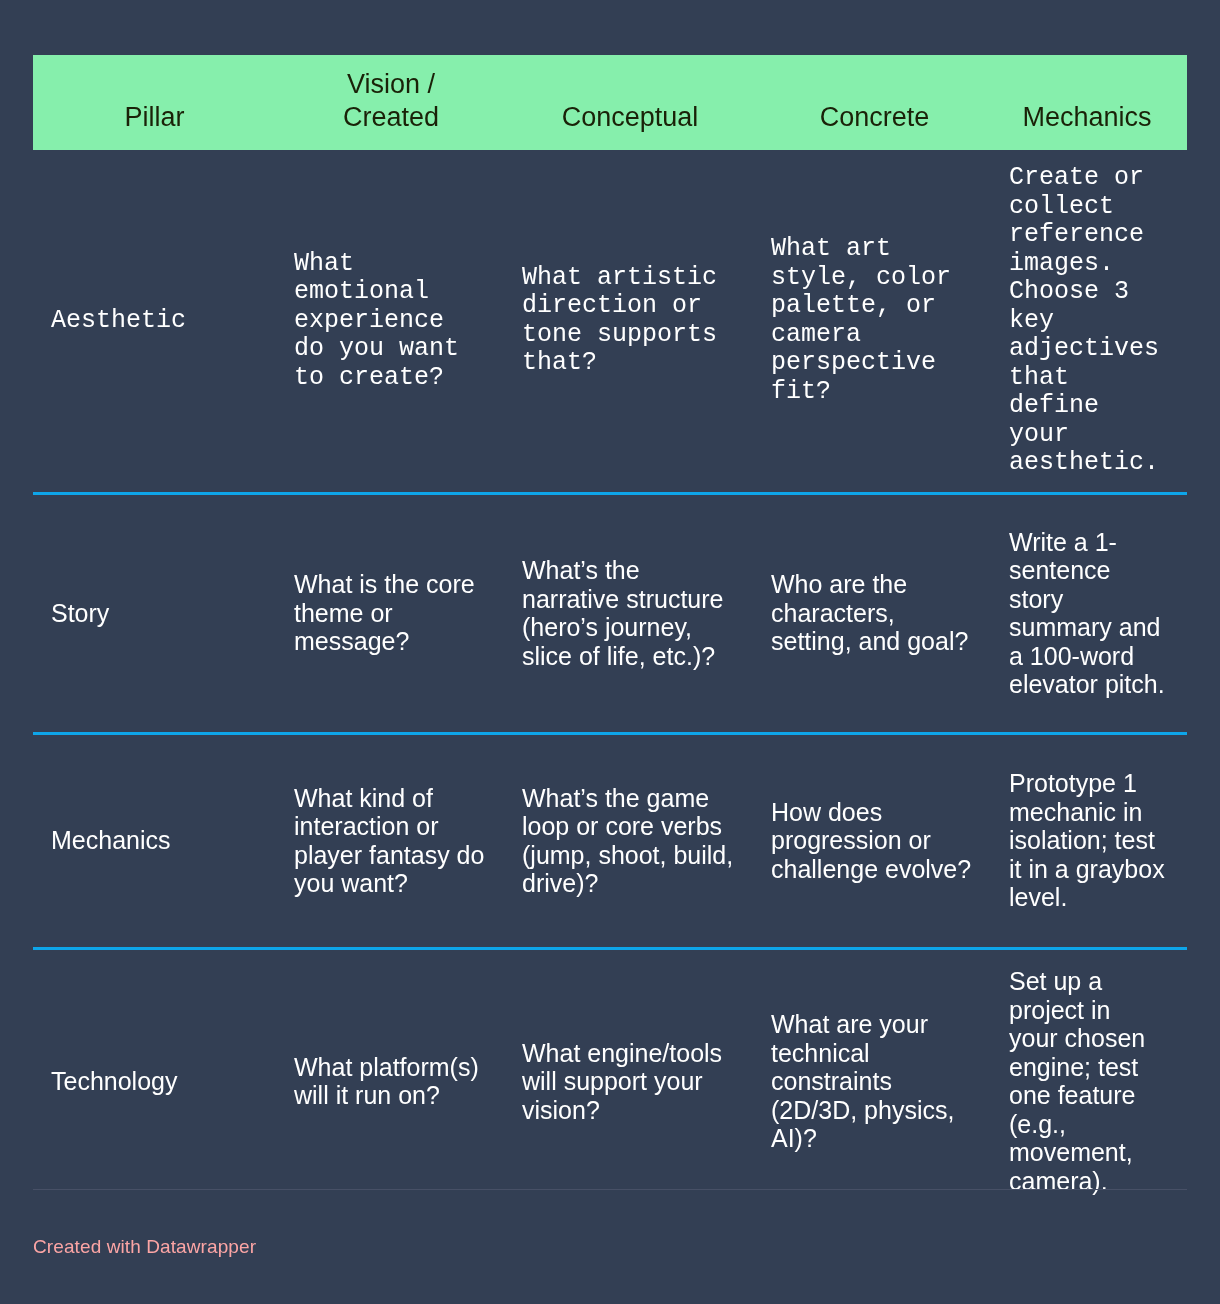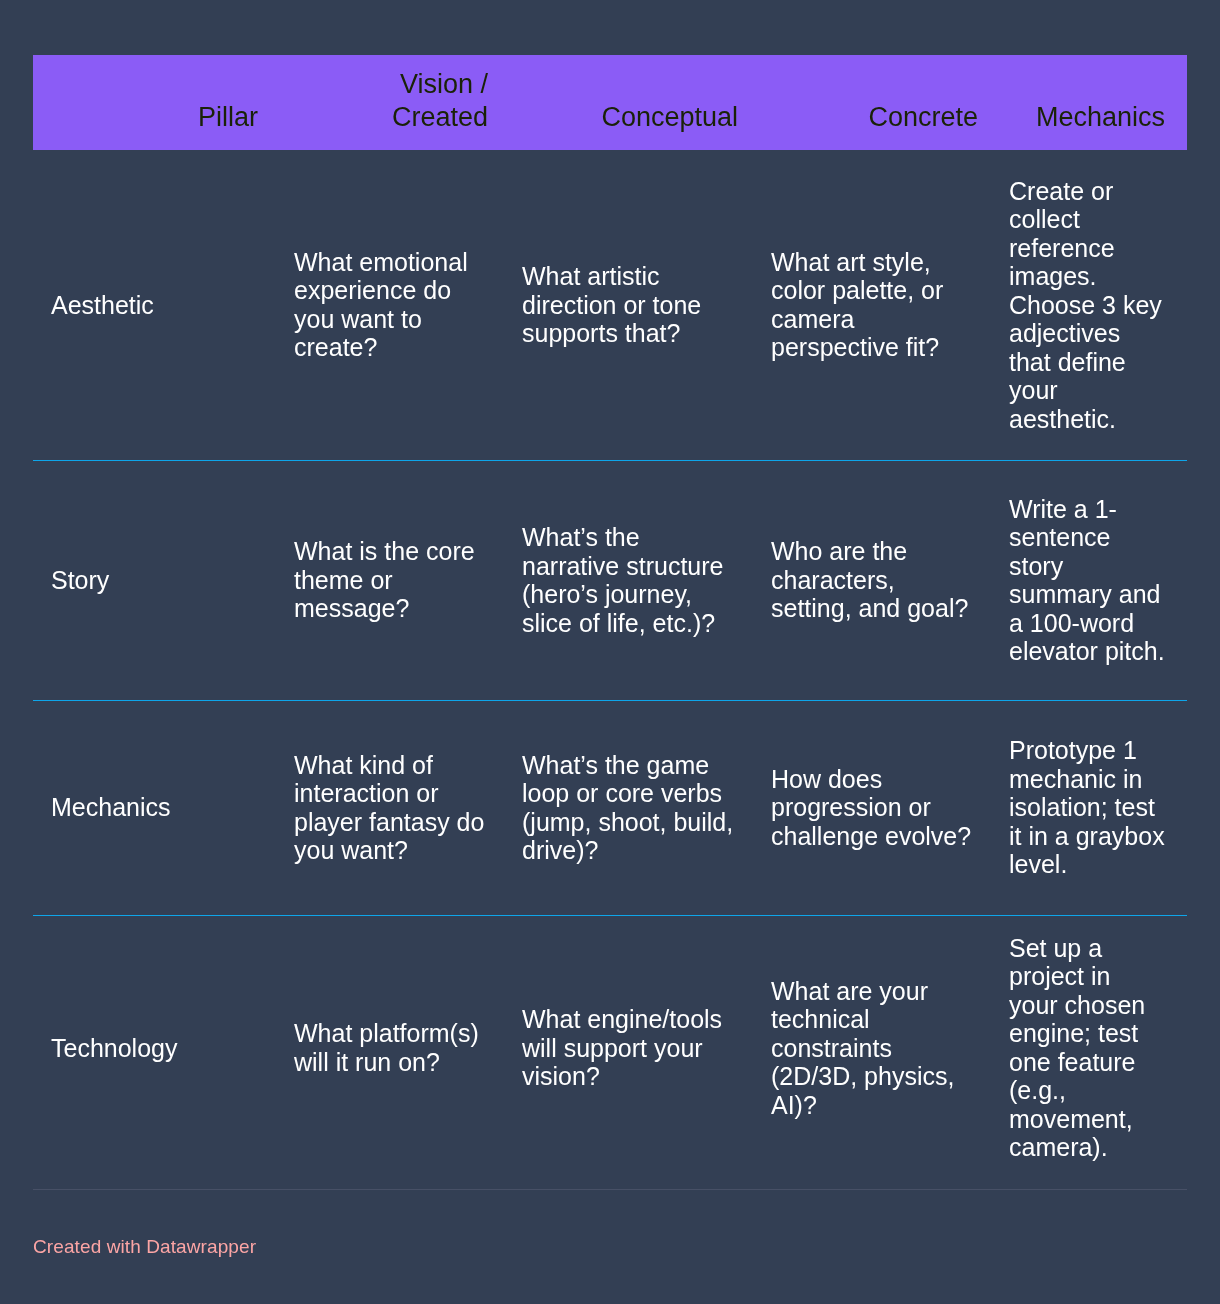--- a/index.html
+++ b/index.html
@@ -29,52 +29,52 @@
     width: 1154px;
   }
 
   table.dw-table {
     width: 1154px;
     border-collapse: collapse;
     table-layout: fixed;
   }
 
   thead th {
-    background: #8b5cf6;
+    background: #86efac;
     color: #1a2208;
     font-size: 27px;
     line-height: 33px;
     font-weight: normal;
-    text-align: right;
+    text-align: center;
     vertical-align: bottom;
     padding: 10px 22px 16px 0;
     box-sizing: border-box;
   }
 
   thead th.col-pillar   { width: 247px; padding-left: 18px; margin-top: 36px; }
   thead th.col-vision   { width: 230px; padding-left: 14px; }
   thead th.col-concept  { width: 250px; padding-left: 12px; }
   thead th.col-concrete { width: 240px; padding-left: 11px; }
   thead th.col-action   { width: 187px; padding-left: 9px; }
 
   thead tr { height: 95px; }
 
   tbody td {
     color: #ffffff;
     font-size: 25px;
     line-height: 28.5px;
     vertical-align: middle;
     text-align: left;
     padding: 14px 22px 14px 0;
-    border-top: 1px solid #0ea5e9;
+    border-top: 3px solid #0ea5e9;
     box-sizing: border-box;
     word-wrap: break-word;
   }
 
-  tbody tr:first-child td { border-top: none; }
+  tbody tr:first-child td { border-top: none; font-family: Liberation Mono, monospace; }
 
   tbody td.col-pillar   { padding-left: 18px; }
   tbody td.col-vision   { padding-left: 14px; }
   tbody td.col-concept  { padding-left: 12px; }
   tbody td.col-concrete { padding-left: 11px; }
   tbody td.col-action   { padding-left: 9px; }
 
   tbody tr.row-aesthetic   td { height: 310px; }
   tbody tr.row-story       td { height: 240px; }
   tbody tr.row-mechanics   td { height: 215px; }

